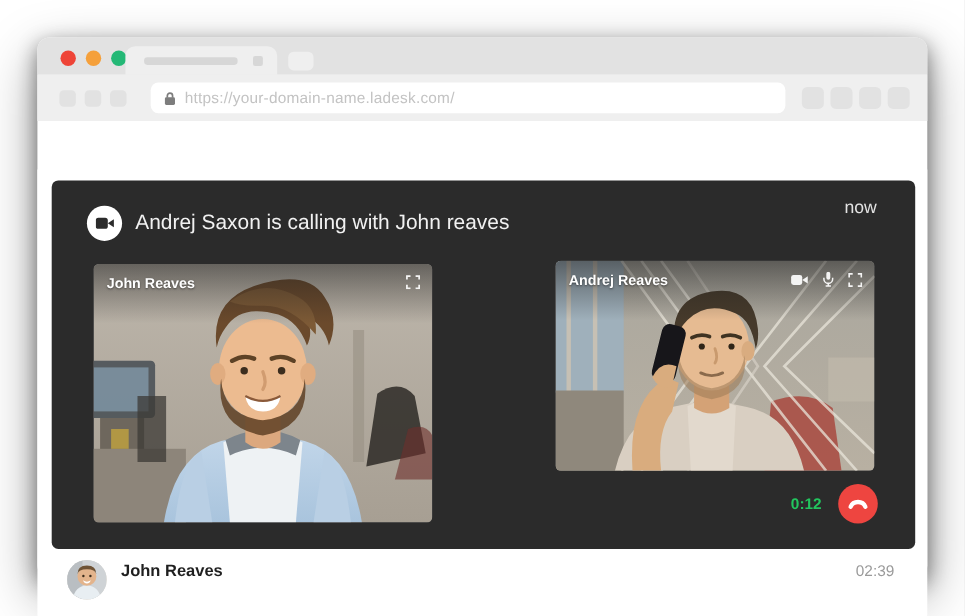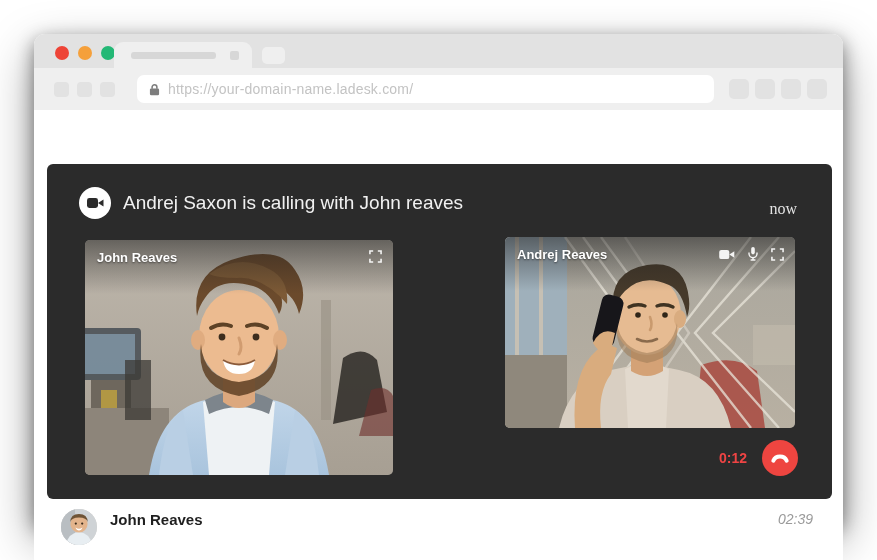--- a/index.html
+++ b/index.html
@@ -62,56 +62,56 @@
   }
   .call-header-icon {
     position:absolute; left:32px; top:23px; width:32px; height:32px;
     border-radius:50%; background:#ffffff;
     display:flex; align-items:center; justify-content:center;
   }
   .call-title {
     position:absolute; left:76px; top:23px; height:32px; line-height:32px;
     font-size:19px; color:#f1f1f1;
   }
-  .call-now { position:absolute; right:35px; top:36px; font-size:16px; color:#e3e3e3;font-family:Liberation Serif, serif; }
+  .call-now { position:absolute; right:35px; top:17px; font-size:16px; color:#e3e3e3; }
 
   .video-tile { position:absolute; border-radius:5px; overflow:hidden; background:#555; }
   .video-left  { left:38px;  top:76px; width:308px; height:235px; }
   .video-right { left:458px; top:73px; width:290px; height:191px; }
   .video-tile > svg.scene { position:absolute; inset:0; display:block; }
   .video-top-overlay {
     position:absolute; left:0; right:0; top:0; height:54px;
     background:linear-gradient(to bottom, rgba(30,30,30,.55), rgba(30,30,30,0));
   }
   .video-label {
     position:absolute; left:12px; top:10px; font-size:13px; font-weight:bold;
     color:#ffffff; text-shadow:0 1px 2px rgba(0,0,0,.5);
   }
   .video-controls { position:absolute; right:11px; top:10px; display:flex; gap:13px; align-items:center; }
   .vc-icon { display:block; opacity:.92; }
 
   .call-footer {
     position:absolute; right:34px; top:276px; height:36px;
     display:flex; align-items:center; gap:15px;
   }
-  .call-timer { font-size:14px; font-weight:bold; color:#ef4444; }
+  .call-timer { font-size:14px; font-weight:bold; color:#22c55e; }
   .hangup-button {
     width:36px; height:36px; border-radius:50%; background:#ee4540; border:none;
     display:flex; align-items:center; justify-content:center; cursor:pointer;
   }
 
   .chat-row { position:absolute; left:27px; right:30px; top:355px; display:flex; }
   .chat-avatar {
     width:36px; height:36px; border-radius:50%; overflow:hidden; flex:none;
     background:#d8d4cd;
   }
   .chat-texts { margin-left:13px; flex:1; }
   .chat-author { font-size:15px; font-weight:bold; color:#1f1f1f; line-height:21px; }
   .chat-message { font-size:15px; color:#3a3a3a; line-height:21px; }
-  .chat-time { font-size:14px; color:#9a9a9a; line-height:21px;font-style:italic; }
+  .chat-time { font-size:14px; color:#9a9a9a; line-height:21px; }
 </style>
 </head>
 <body>
 
 <div class="stage">
   <div class="browser-window">
 
     <div class="tab-strip">
       <div class="traffic-lights">
         <span class="traffic-light tl-red"></span>

